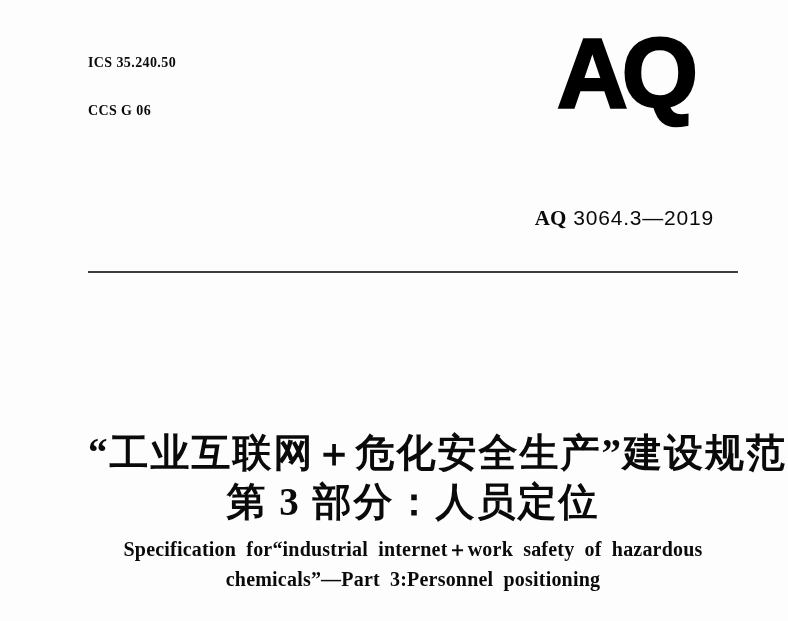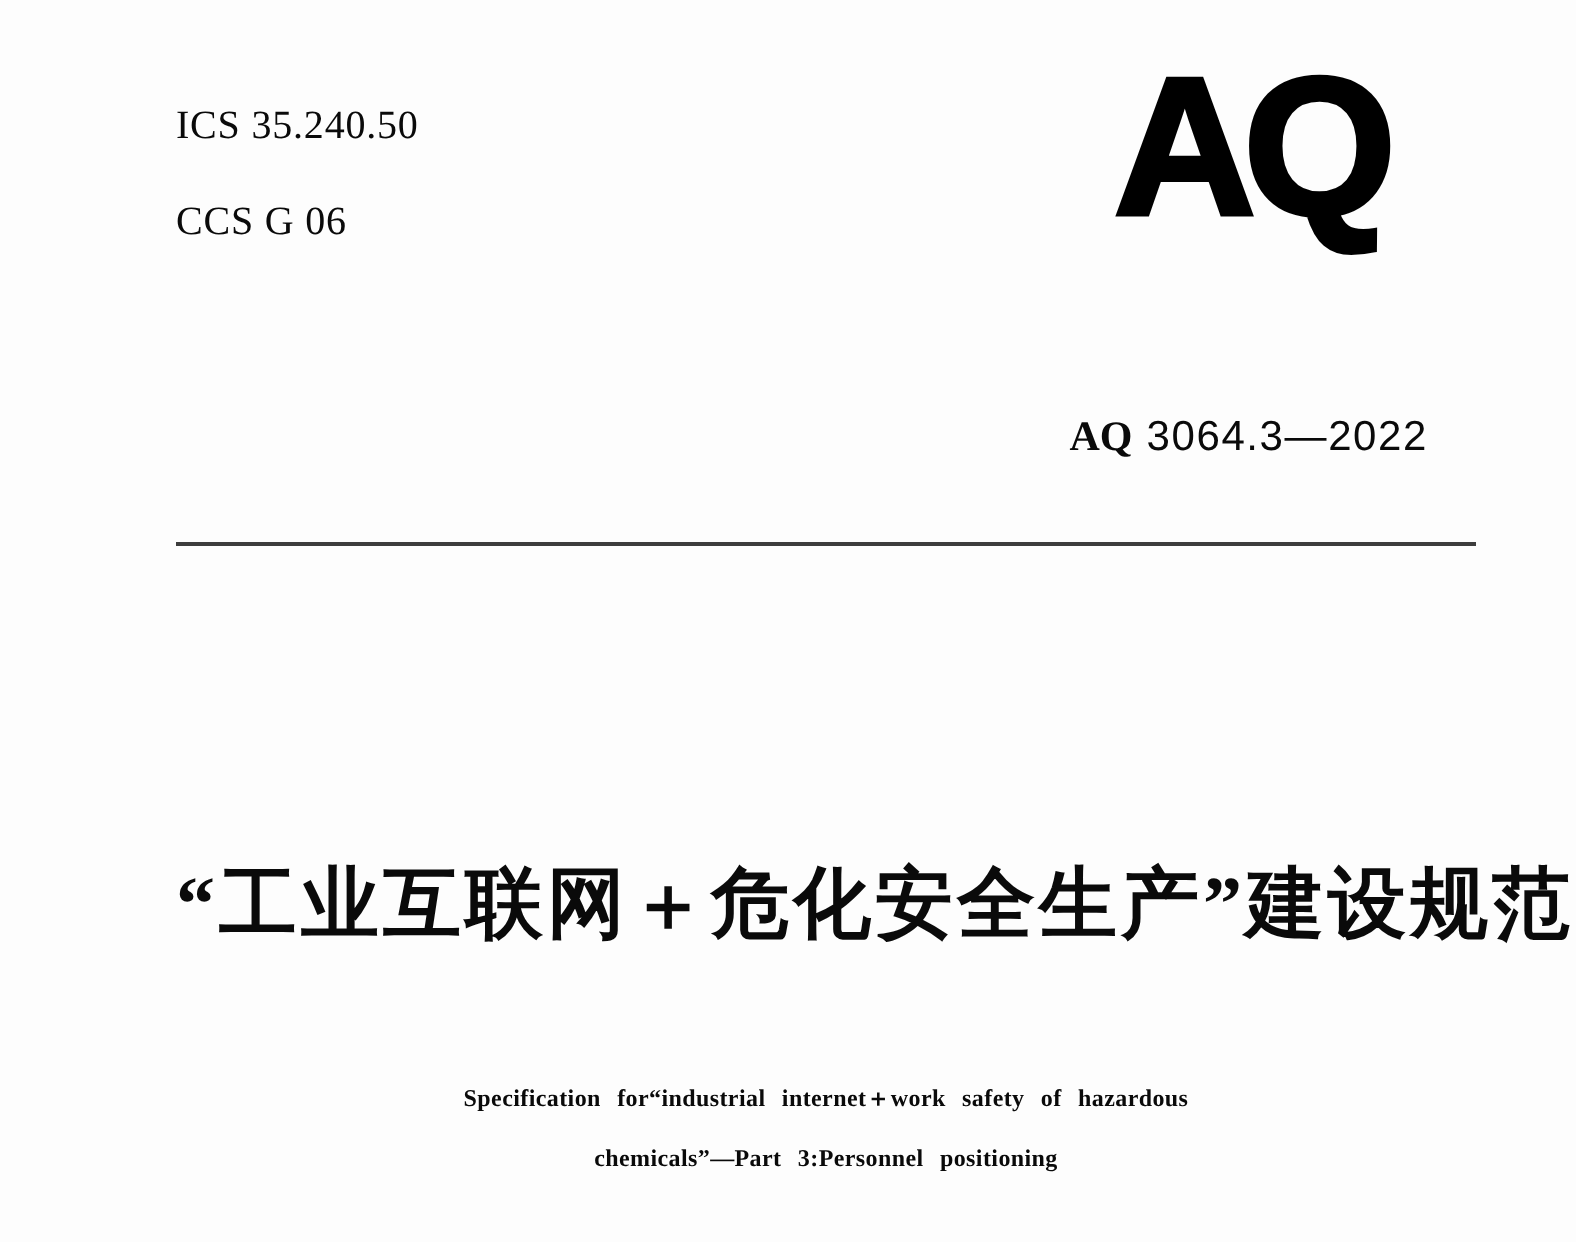--- a/index.html
+++ b/index.html
@@ -12,22 +12,22 @@
     overflow: hidden;
     font-family: "Liberation Serif", serif;
   }
 
   
   .meta {
     position: absolute;
     left: 88px;
     top: 23px;
     font-family: "Liberation Serif", serif;
-    font-weight: normal;
-    font-size: 20px;
+    font-weight: bold;
+    font-size: 14px;
     line-height: 16px;
     letter-spacing: 0.4px;
     white-space: pre;
   }
 
   
   .logo {
     position: absolute;
     top: 24px;
     right: 96px;
@@ -103,48 +103,49 @@
 
   
   .en-title {
     position: absolute;
     top: 534px;
     left: 88px;
     width: 650px;
     text-align: center;
     font-family: "Liberation Serif", serif;
     font-weight: bold;
-    font-size: 12px;
+    font-size: 20px;
     line-height: 30px;
     word-spacing: 5px;
     letter-spacing: 0.2px;
     white-space: nowrap;
   }
 </style>
 </head>
 <body>
 
 <div class="page">
 
   <div class="meta">
     <div>ICS 35.240.50</div>
     <div>CCS G 06</div>
   </div>
 
   <div class="logo">AQ</div>
 
 
   <div class="std-code">
-    <span class="std-prefix">AQ</span><span class="std-number">3064.3—2022</span>
+    <span class="std-prefix">AQ</span><span class="std-number">3064.3—2019</span>
   </div>
 
   <div class="rule"></div>
 
   <div class="cn-title">
     <div>“工业互联网＋危化安全生产”建设规范</div>
+    <div>第 3 部分：人员定位</div>
   </div>
 
   <div class="en-title">
     <div>Specification for“industrial internet＋work safety of hazardous</div>
     <div>chemicals”—Part 3:Personnel positioning</div>
   </div>
 
 </div>
 
 </body></html>

